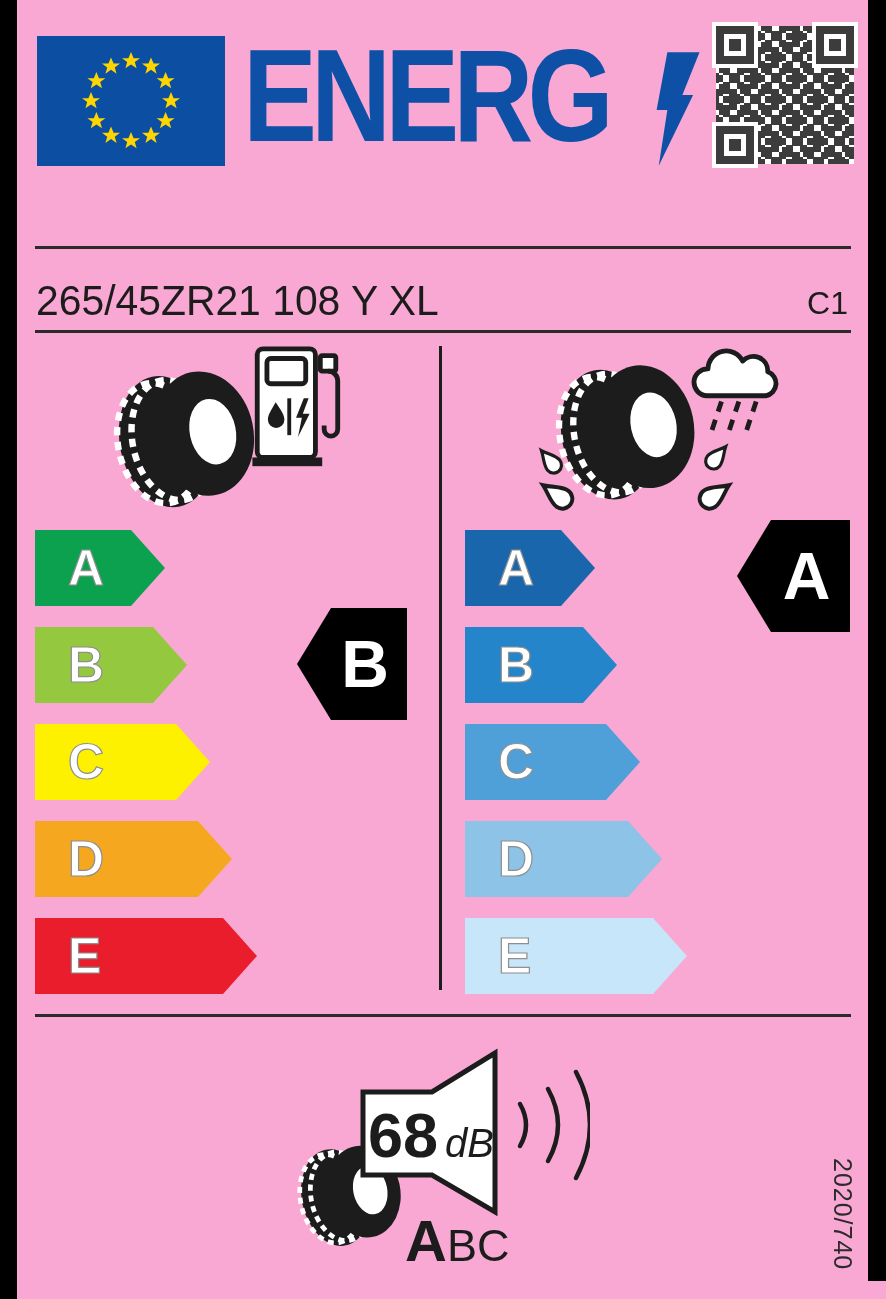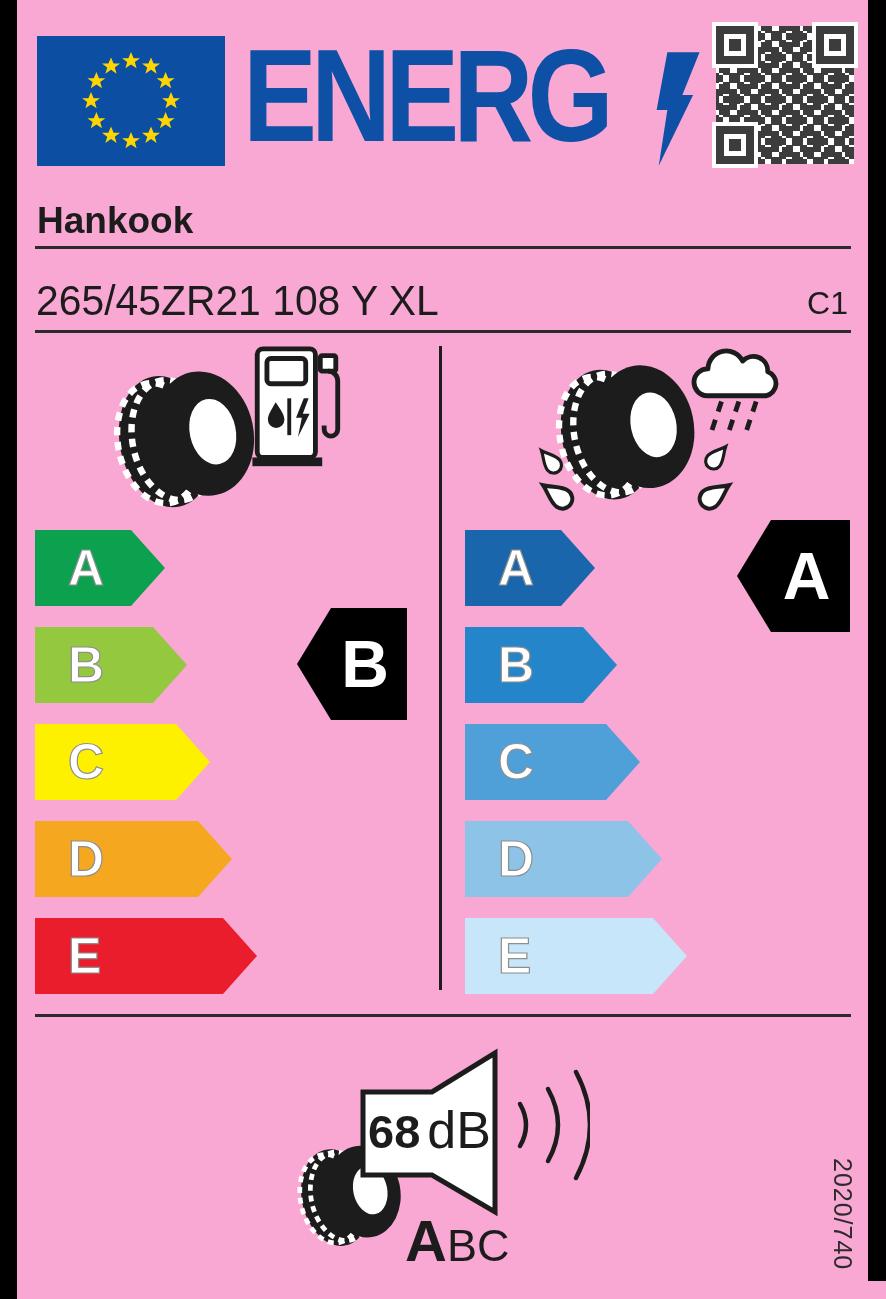--- a/index.html
+++ b/index.html
@@ -55,22 +55,22 @@
   .indicator { position:absolute; background:#000; display:flex; align-items:center; justify-content:center;
                clip-path:polygon(0 50%, 34px 0, 100% 0, 100% 100%, 34px 100%); padding-left:26px; }
   .indicator span { color:#fff; font-weight:bold; font-size:66px; line-height:1; }
   .fuel-ind { left:297px; top:608px; width:110px; height:112px; }
   .wet-ind  { left:737px; top:520px; width:113px; height:112px; }
 
   
   .noise-tire { left:296px; top:1122px; width:112px; height:145px; }
   .speaker { position:absolute; left:352px; top:1042px; width:238px; height:178px; }
   .noise-db { position:absolute; left:368px; top:1104px; display:flex; align-items:baseline; gap:7px; }
-  .noise-val { font-size:47px; font-weight:bold; line-height:1; }
-  .noise-unit { font-size:52px; line-height:1; }
+  .noise-val { font-size:63px; font-weight:bold; line-height:1; }
+  .noise-unit { font-size:40px; line-height:1;font-style:italic; }
   .noise-class { position:absolute; left:405px; top:1212px; display:flex; align-items:baseline; }
   .nc-a { font-size:58px; font-weight:bold; line-height:1; }
   .nc-bc { font-size:45px; line-height:1; }
 
   .regulation { position:absolute; left:828px; top:1158px; writing-mode:vertical-rl; font-size:25px; letter-spacing:1px; color:#2b2b2b; }
 </style>
 </head>
 <body>
 
 <svg width="0" height="0" style="position:absolute">
@@ -118,21 +118,20 @@
       <path d="M14,2 L44,2 L28,42 L38,42 L6,108 L14,56 L4,56 Z" fill="#0d50a5"></path>
     </svg>
   </div>
 
   <div class="qr">
     <div class="qf tl"></div>
     <div class="qf tr"></div>
     <div class="qf bl"></div>
   </div>
 
-  <div class="brand">Hankook</div>
   <div class="hrule r1"></div>
 
   <div class="tire-size">265/45ZR21 108 Y XL</div>
   <div class="tire-class">C1</div>
   <div class="hrule r2"></div>
 
   <div class="vdivider"></div>
 
   <svg class="icon fuel-tire" viewBox="0 0 165 165">
       <use href="#tire-shape"></use>

